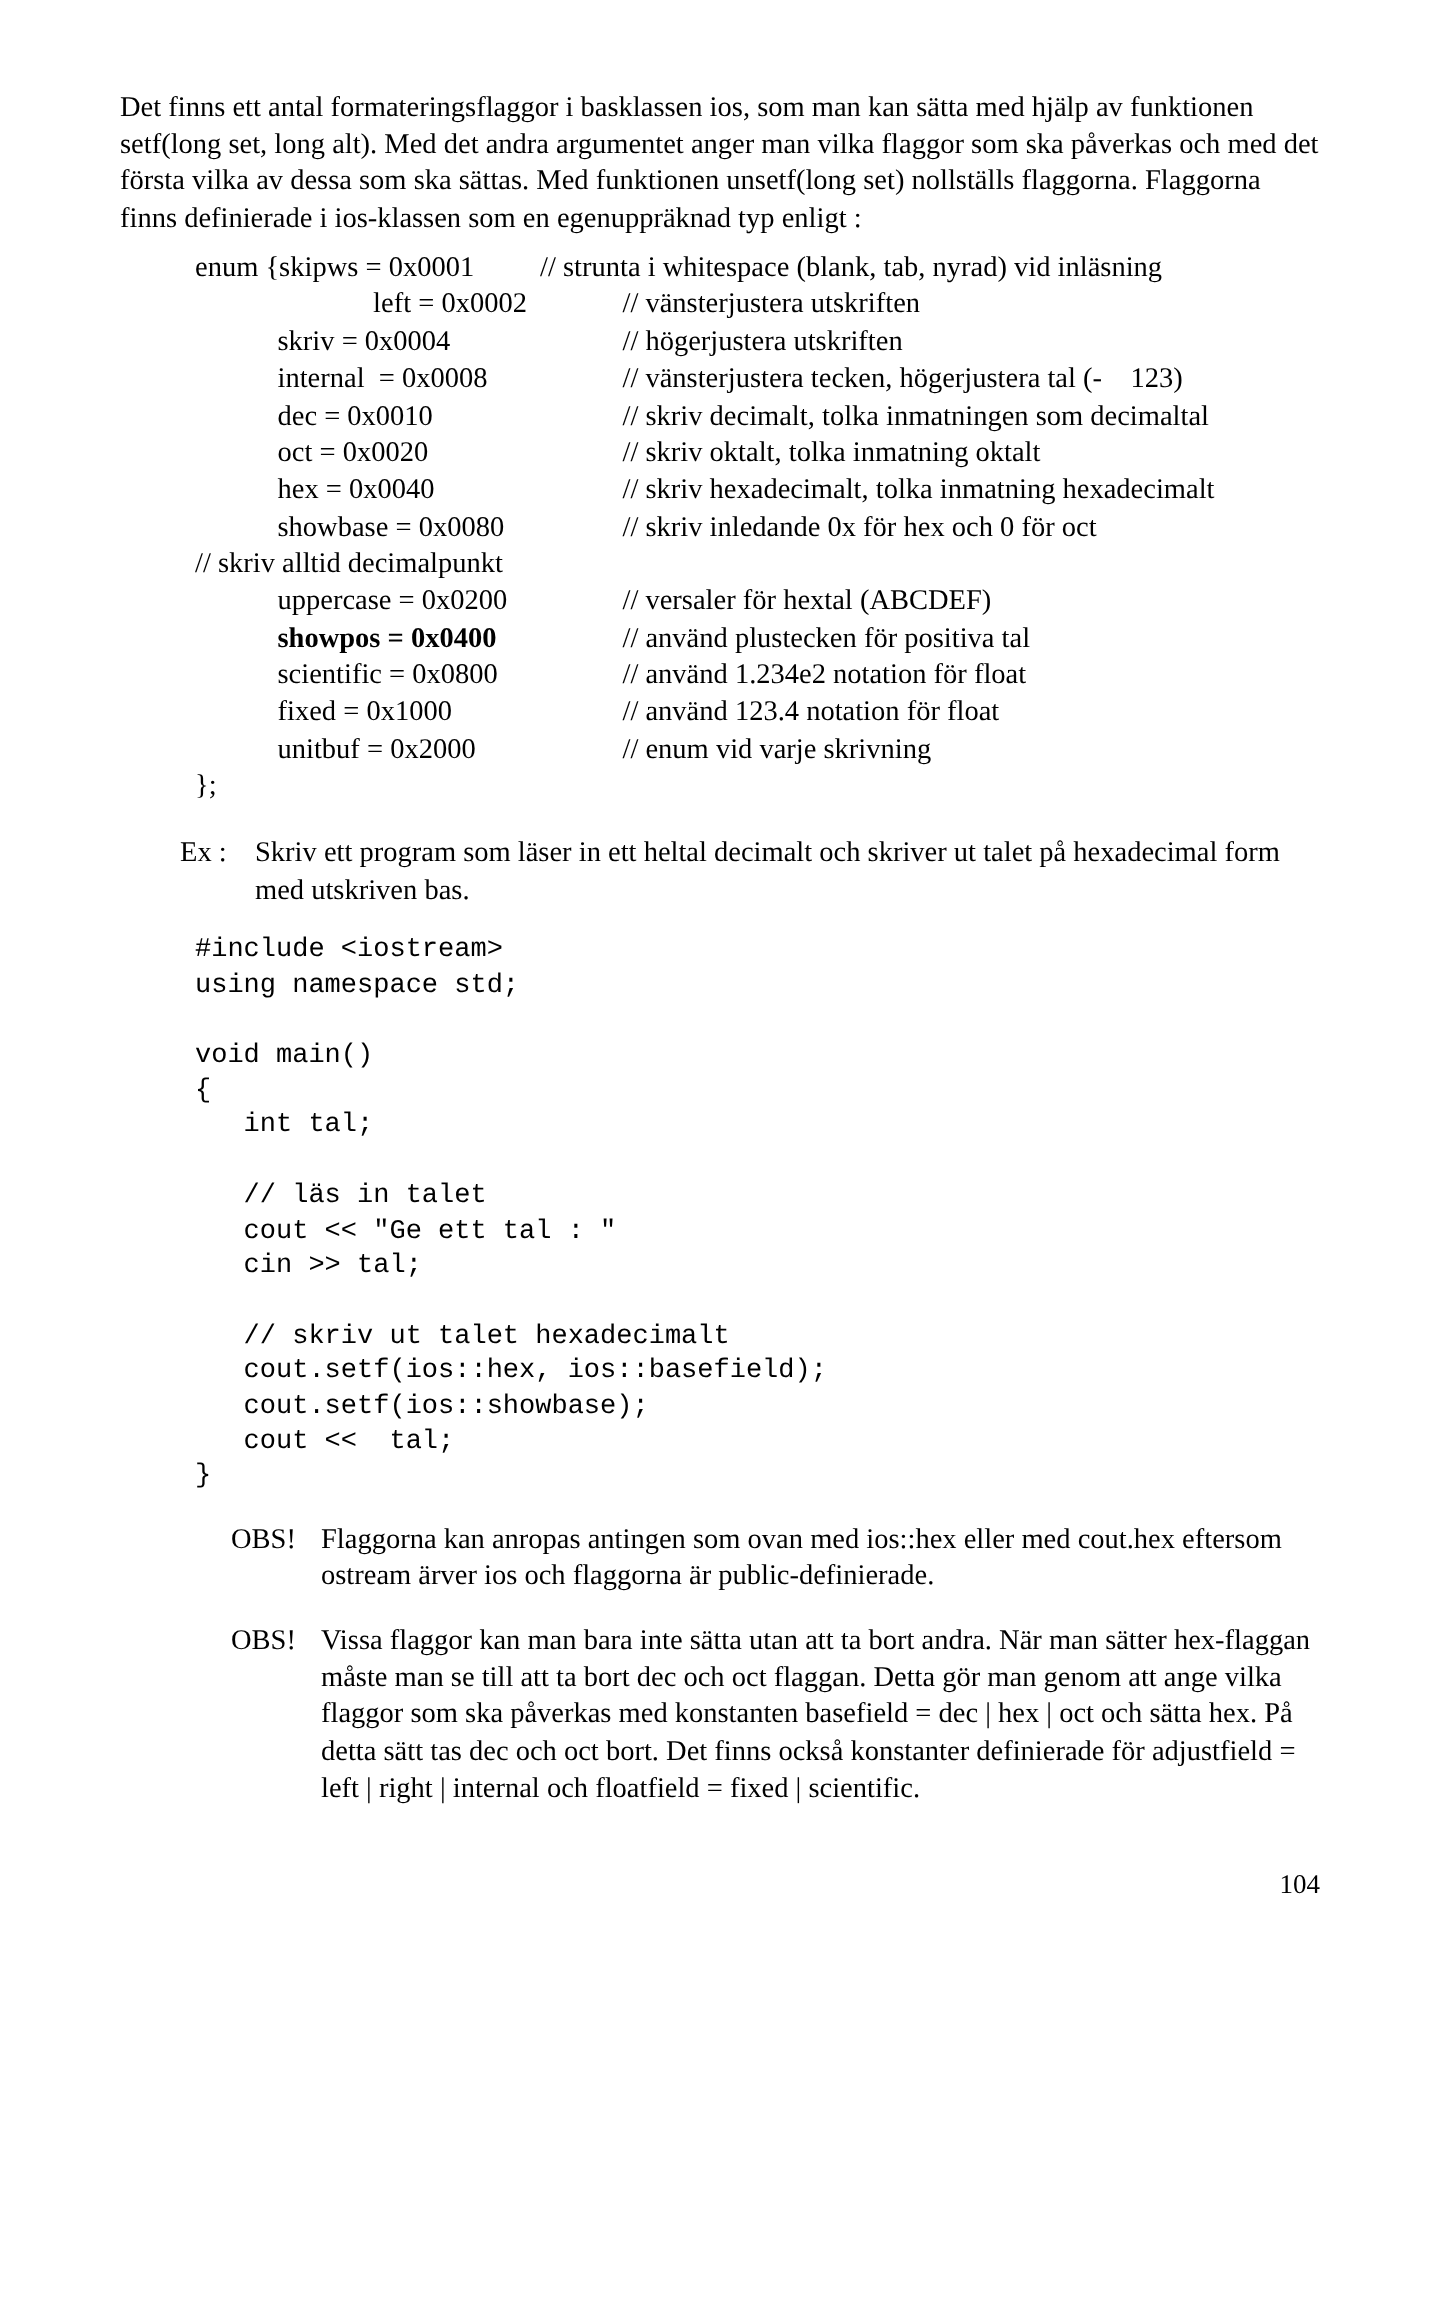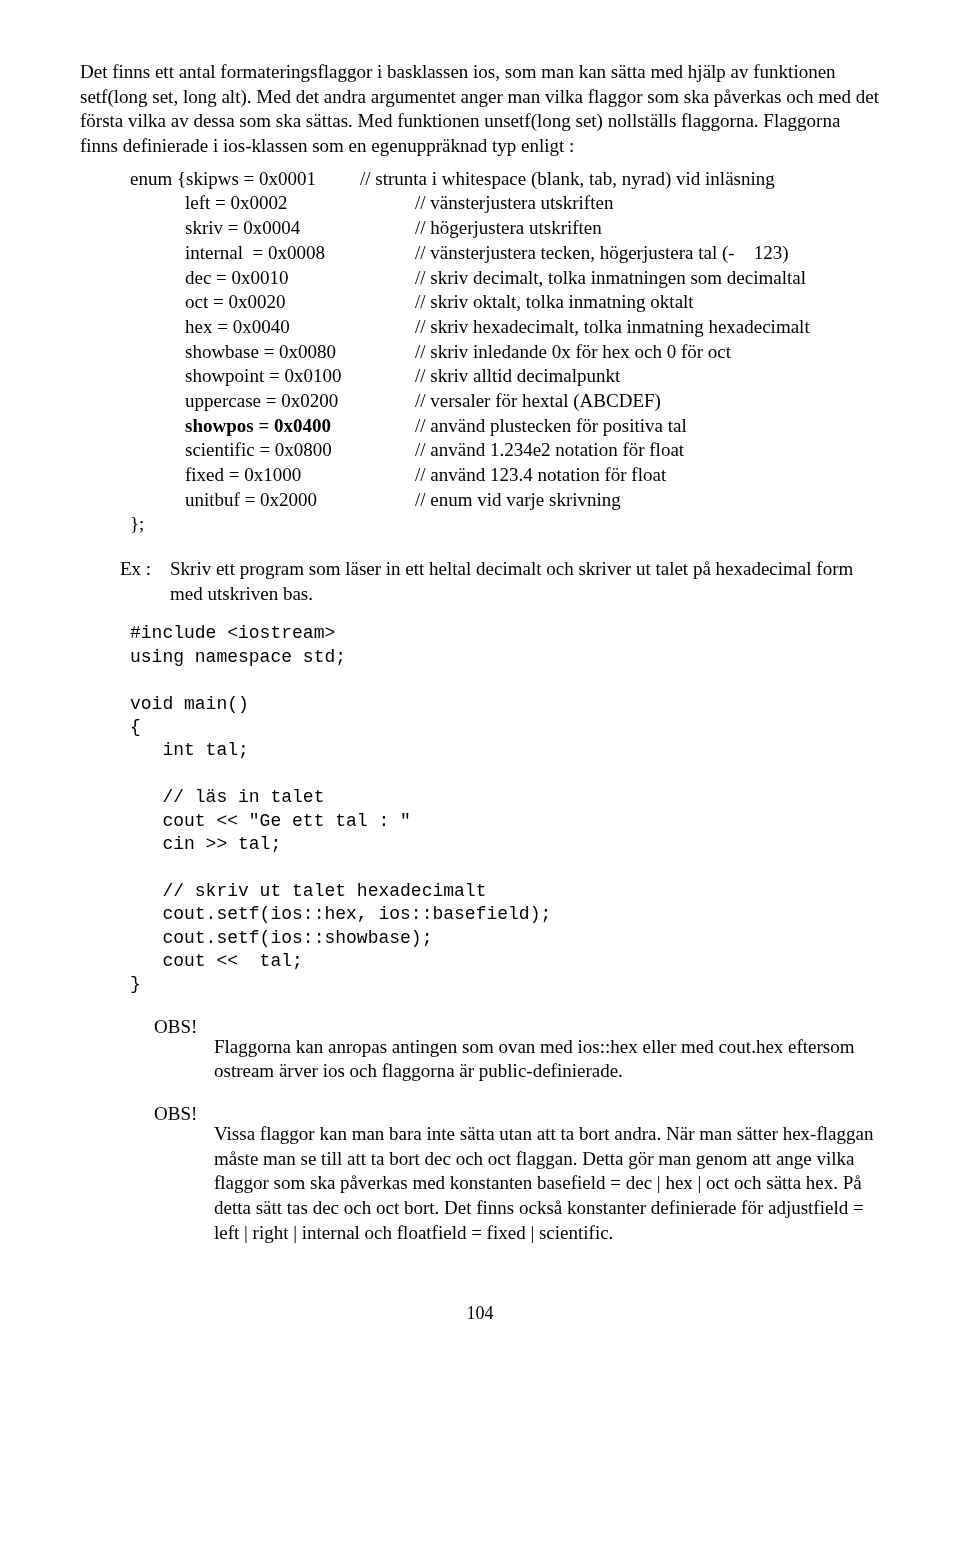--- a/index.html
+++ b/index.html
@@ -36,46 +36,46 @@
     font-family: "Courier New", Courier, monospace;
     font-size: 18px;
     white-space: pre;
     margin: 16px 0 16px 0;
   }
   .obs-row {
     display: flex;
     margin-top: 18px;
   }
   .obs-label { width: 60px; flex-shrink: 0; margin-left: 24px; }
-  .obs-body { flex: 1; margin-top: 20px; }
+  .obs-body { flex: 1; }
   .pagenum {
-    text-align: center;
-    margin-top: 56px;
+    text-align: right;
+    margin-top: 39px;
     font-size: 18px;
   }
 </style>
 </head>
 <body>
 
 <p class="para">Det finns ett antal formateringsflaggor i basklassen ios, som man kan sätta med hjälp av funktionen setf(long set, long alt). Med det andra argumentet anger man vilka flaggor som ska påverkas och med det första vilka av dessa som ska sättas. Med funktionen unsetf(long set) nollställs flaggorna. Flaggorna finns definierade i ios-klassen som en egenuppräknad typ enligt :</p>
 
 <div class="enum-block">
   <div class="enum-row">
     <span class="enum-l">enum {skipws = 0x0001</span>
     <span class="enum-r">// strunta i whitespace (blank, tab, nyrad) vid inläsning</span>
   </div>
   <div id="enum-rows">
-      <div class="enum-row"><span class="enum-l" style="padding-left: 55px;">left = 0x0002</span><span class="enum-r">// vänsterjustera utskriften</span></div>
+      <div class="enum-row"><span class="enum-l" style="padding-left: 55px; text-align: center;">left = 0x0002</span><span class="enum-r">// vänsterjustera utskriften</span></div>
       <div class="enum-row"><span class="enum-l" style="padding-left: 55px;">skriv = 0x0004</span><span class="enum-r">// högerjustera utskriften</span></div>
       <div class="enum-row"><span class="enum-l" style="padding-left: 55px;">internal  = 0x0008</span><span class="enum-r">// vänsterjustera tecken, högerjustera tal (-    123)</span></div>
       <div class="enum-row"><span class="enum-l" style="padding-left: 55px;">dec = 0x0010</span><span class="enum-r">// skriv decimalt, tolka inmatningen som decimaltal</span></div>
       <div class="enum-row"><span class="enum-l" style="padding-left: 55px;">oct = 0x0020</span><span class="enum-r">// skriv oktalt, tolka inmatning oktalt</span></div>
       <div class="enum-row"><span class="enum-l" style="padding-left: 55px;">hex = 0x0040</span><span class="enum-r">// skriv hexadecimalt, tolka inmatning hexadecimalt</span></div>
       <div class="enum-row"><span class="enum-l" style="padding-left: 55px; font-family: Liberation Serif, serif;">showbase = 0x0080</span><span class="enum-r">// skriv inledande 0x för hex och 0 för oct</span></div>
-      <div class="enum-row"><span class="enum-l" style="padding-left: 55px;">showpoint = 0x0100</span><span class="enum-r">// skriv alltid decimalpunkt</span></div>
+      <div class="enum-row"><span class="enum-r">// skriv alltid decimalpunkt</span></div>
       <div class="enum-row"><span class="enum-l" style="padding-left: 55px;">uppercase = 0x0200</span><span class="enum-r">// versaler för hextal (ABCDEF)</span></div>
       <div class="enum-row"><span class="enum-l" style="padding-left: 55px; font-weight: bold;">showpos = 0x0400</span><span class="enum-r">// använd plustecken för positiva tal</span></div>
       <div class="enum-row"><span class="enum-l" style="padding-left: 55px;">scientific = 0x0800</span><span class="enum-r">// använd 1.234e2 notation för float</span></div>
       <div class="enum-row"><span class="enum-l" style="padding-left: 55px;">fixed = 0x1000</span><span class="enum-r">// använd 123.4 notation för float</span></div>
       <div class="enum-row"><span class="enum-l" style="padding-left: 55px;">unitbuf = 0x2000</span><span class="enum-r">// enum vid varje skrivning</span></div>
     </div>
   <div class="enum-row">
     <span>};</span>
   </div>
 </div>

